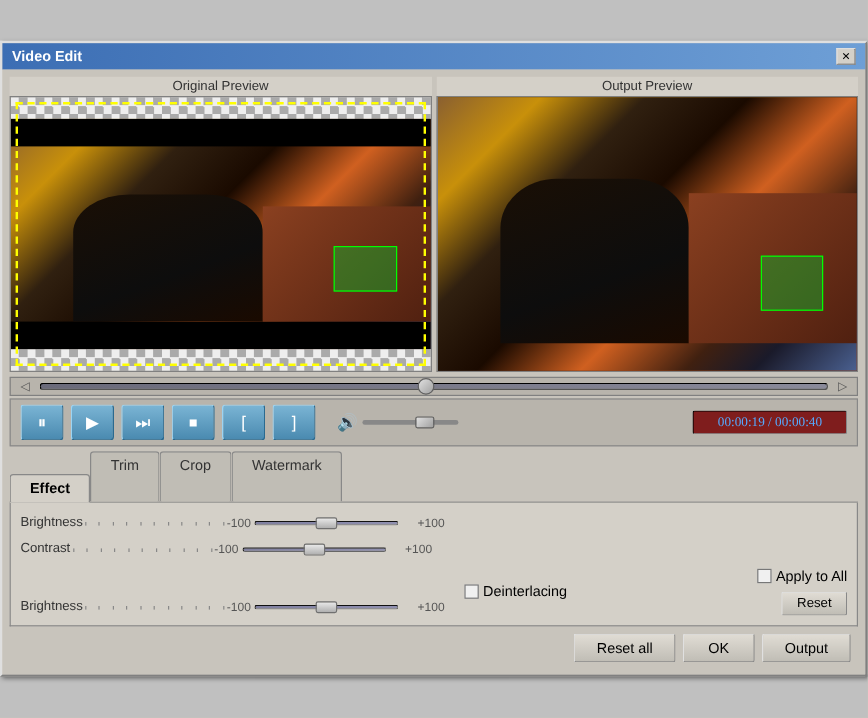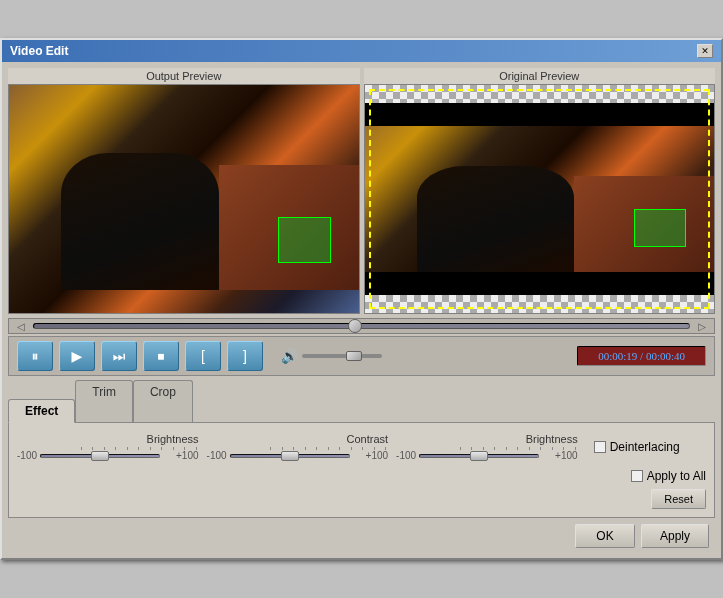--- a/index.html
+++ b/index.html
@@ -252,22 +252,22 @@
       padding: 10px 8px 8px;
     }
     .sliders-row {
       display: flex;
       gap: 8px;
       align-items: flex-end;
       flex-wrap: wrap;
     }
     .slider-group {
       display: flex;
-      flex-direction: column;
-      align-items: flex-end;
+      flex-direction: row;
+      align-items: center;
     }
     .slider-label {
       font-size: 11px;
       color: #333;
       margin-bottom: 2px;
     }
     .slider-track-container {
       position: relative;
       display: flex;
       align-items: center;
@@ -372,54 +372,54 @@
     <div class="title-bar-buttons">
       <button class="title-btn">✕</button>
     </div>
   </div>
 
   <div class="content">
 
     <div class="preview-area">
 
       <div class="preview-panel">
+        <div class="preview-label">Original Preview</div>
+        <div class="preview-frame">
+          <div class="preview-frame-inner">
+            <div class="video-still video-still-orig">
+              <div class="scene-bg"></div>
+
+              <div style="position:absolute;top:0;left:0;right:0;height:12%;background:#000;"></div>
+              <div style="position:absolute;bottom:0;left:0;right:0;height:12%;background:#000;"></div>
+
+              <div style="position:absolute;bottom:12%;left:15%;width:45%;height:55%;background:linear-gradient(160deg,#1a0f05 0%,#0d0d0d 60%,#1a0a00 100%);border-radius:30% 30% 0 0;"></div>
+
+              <div style="position:absolute;bottom:12%;right:0;width:40%;height:50%;background:linear-gradient(135deg,#8a4020,#502010);"></div>
+
+              <div style="position:absolute;bottom:25%;right:8%;width:15%;height:20%;background:rgba(0,200,50,0.4);border:1px solid #0f0;"></div>
+            </div>
+          </div>
+          <div class="dashed-border"></div>
+        </div>
+      </div>
+
+      <div class="preview-panel">
         <div class="preview-label">Output Preview</div>
         <div class="preview-frame" style="background:#111;">
           <div style="position:absolute;top:0;left:0;right:0;bottom:0;">
             <div class="video-still video-still-out">
               <div class="scene-bg"></div>
 
               <div style="position:absolute;bottom:10%;left:15%;width:45%;height:60%;background:linear-gradient(160deg,#1a0f05 0%,#0d0d0d 60%,#1a0a00 100%);border-radius:30% 30% 0 0;"></div>
 
               <div style="position:absolute;bottom:10%;right:0;width:40%;height:55%;background:linear-gradient(135deg,#8a4020,#502010);"></div>
 
               <div style="position:absolute;bottom:22%;right:8%;width:15%;height:20%;background:rgba(0,200,50,0.4);border:1px solid #0f0;"></div>
             </div>
           </div>
-        </div>
-      </div>
-
-      <div class="preview-panel">
-        <div class="preview-label">Original Preview</div>
-        <div class="preview-frame">
-          <div class="preview-frame-inner">
-            <div class="video-still video-still-orig">
-              <div class="scene-bg"></div>
-
-              <div style="position:absolute;top:0;left:0;right:0;height:12%;background:#000;"></div>
-              <div style="position:absolute;bottom:0;left:0;right:0;height:12%;background:#000;"></div>
-
-              <div style="position:absolute;bottom:12%;left:15%;width:45%;height:55%;background:linear-gradient(160deg,#1a0f05 0%,#0d0d0d 60%,#1a0a00 100%);border-radius:30% 30% 0 0;"></div>
-
-              <div style="position:absolute;bottom:12%;right:0;width:40%;height:50%;background:linear-gradient(135deg,#8a4020,#502010);"></div>
-
-              <div style="position:absolute;bottom:25%;right:8%;width:15%;height:20%;background:rgba(0,200,50,0.4);border:1px solid #0f0;"></div>
-            </div>
-          </div>
-          <div class="dashed-border"></div>
         </div>
       </div>
     </div>
 
     <div class="seek-bar-container">
       <span class="seek-indicator-left">◁</span>
       <div class="seek-track">
         <div class="seek-thumb"></div>
       </div>
       <span class="seek-indicator-right">▷</span>
@@ -458,20 +458,23 @@
     <div class="tabs-bar">
       <div class="tab active">
         <span>Effect</span>
       </div>
       <div class="tab">
         <span>Trim</span>
       </div>
       <div class="tab">
         <span>Crop</span>
       </div>
+      <div class="tab">
+        <span>Watermark</span>
+      </div>
     </div>
 
     <div class="tab-content">
       <div class="sliders-row">
 
         <div class="slider-group">
           <span class="slider-label">Brightness</span>
           <div class="tick-marks">
             <span class="tick"></span>
               <span class="tick"></span>
@@ -553,17 +556,18 @@
           <div class="checkbox-area">
             <div class="checkbox"></div>
             <span>Apply to All</span>
           </div>
           <button class="reset-btn">Reset</button>
         </div>
       </div>
     </div>
 
     <div class="bottom-buttons">
+      <button class="action-btn">Reset all</button>
       <button class="action-btn">OK</button>
-      <button class="action-btn">Apply</button>
+      <button class="action-btn">Output</button>
     </div>
   </div>
 </div>
 
 </body></html>

